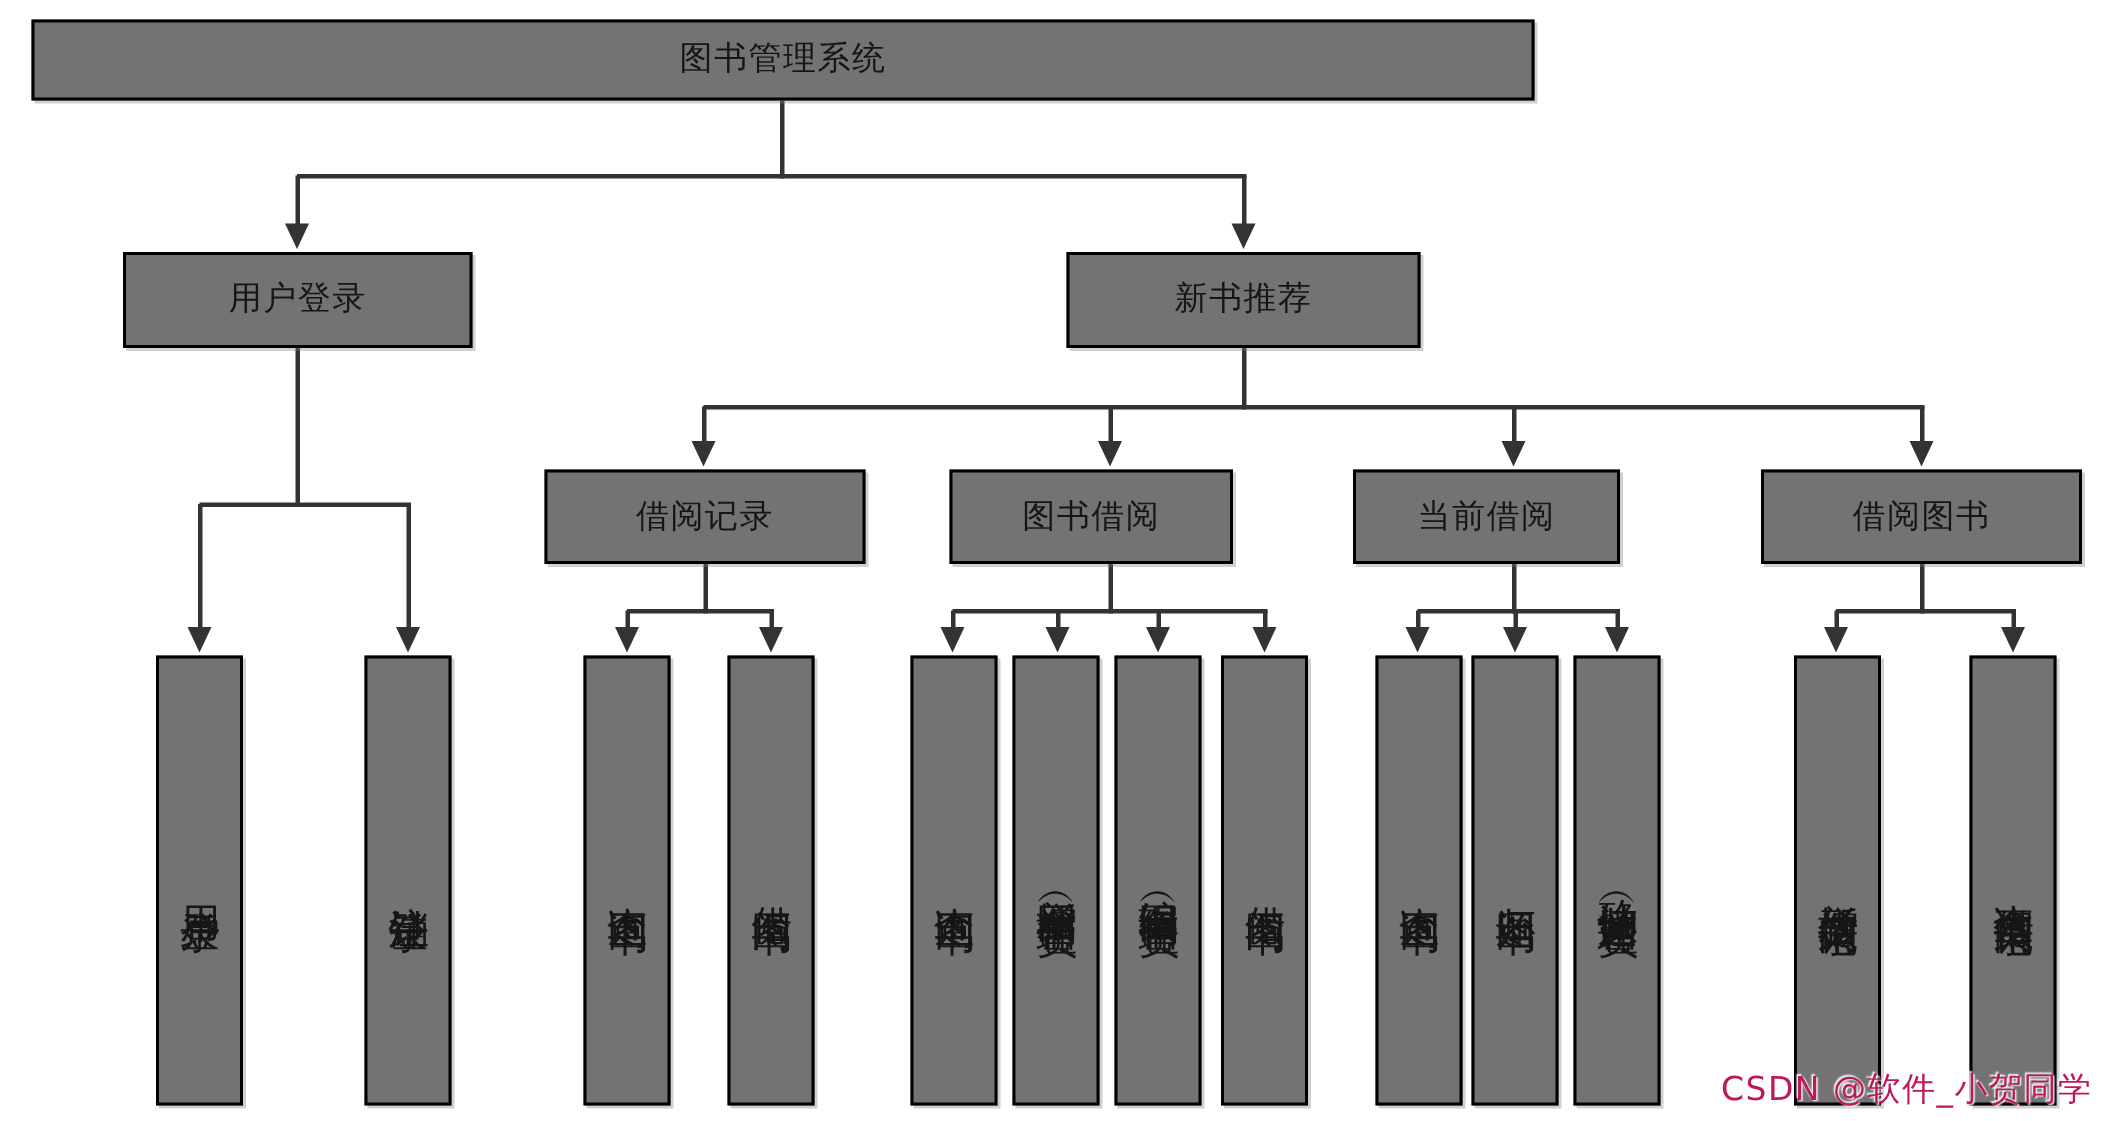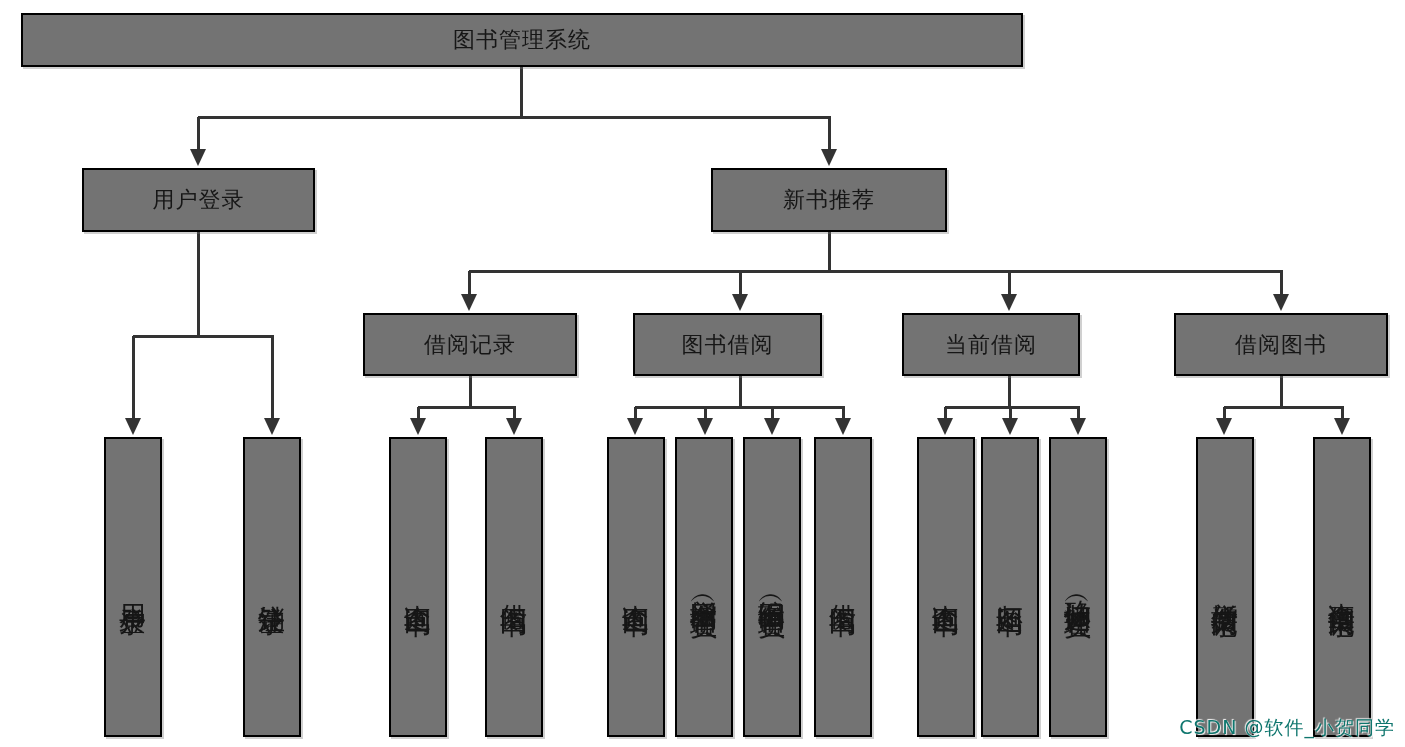--- a/index.html
+++ b/index.html
@@ -22,21 +22,21 @@
   }
   .line{position:absolute;background:#333333;z-index:1;}
   .arrow-stem{position:absolute;background:#333333;z-index:1;}
   .arrow-head{
     position:absolute;width:0;height:0;z-index:1;
     border-left:8px solid transparent;border-right:8px solid transparent;
     border-top:17px solid #333333;
   }
   .watermark{
     position:absolute;right:10px;bottom:6px;z-index:5;
-    font-size:19px;color:#0f766e;letter-spacing:1px;white-space:nowrap;
+    font-size:22px;color:#be185d;letter-spacing:1px;white-space:nowrap;
     text-shadow:1px 1px 1px rgba(255,255,255,0.95),-1px -1px 1px rgba(255,255,255,0.95);
   }
 </style>
 </head>
 <body>
 
 <div class="canvas">
   <div id="layer">
       <div class="node hnode" style="left: 21px; top: 13px; width: 1002px; height: 54px;">
         <span class="lbl">图书管理系统</span>

